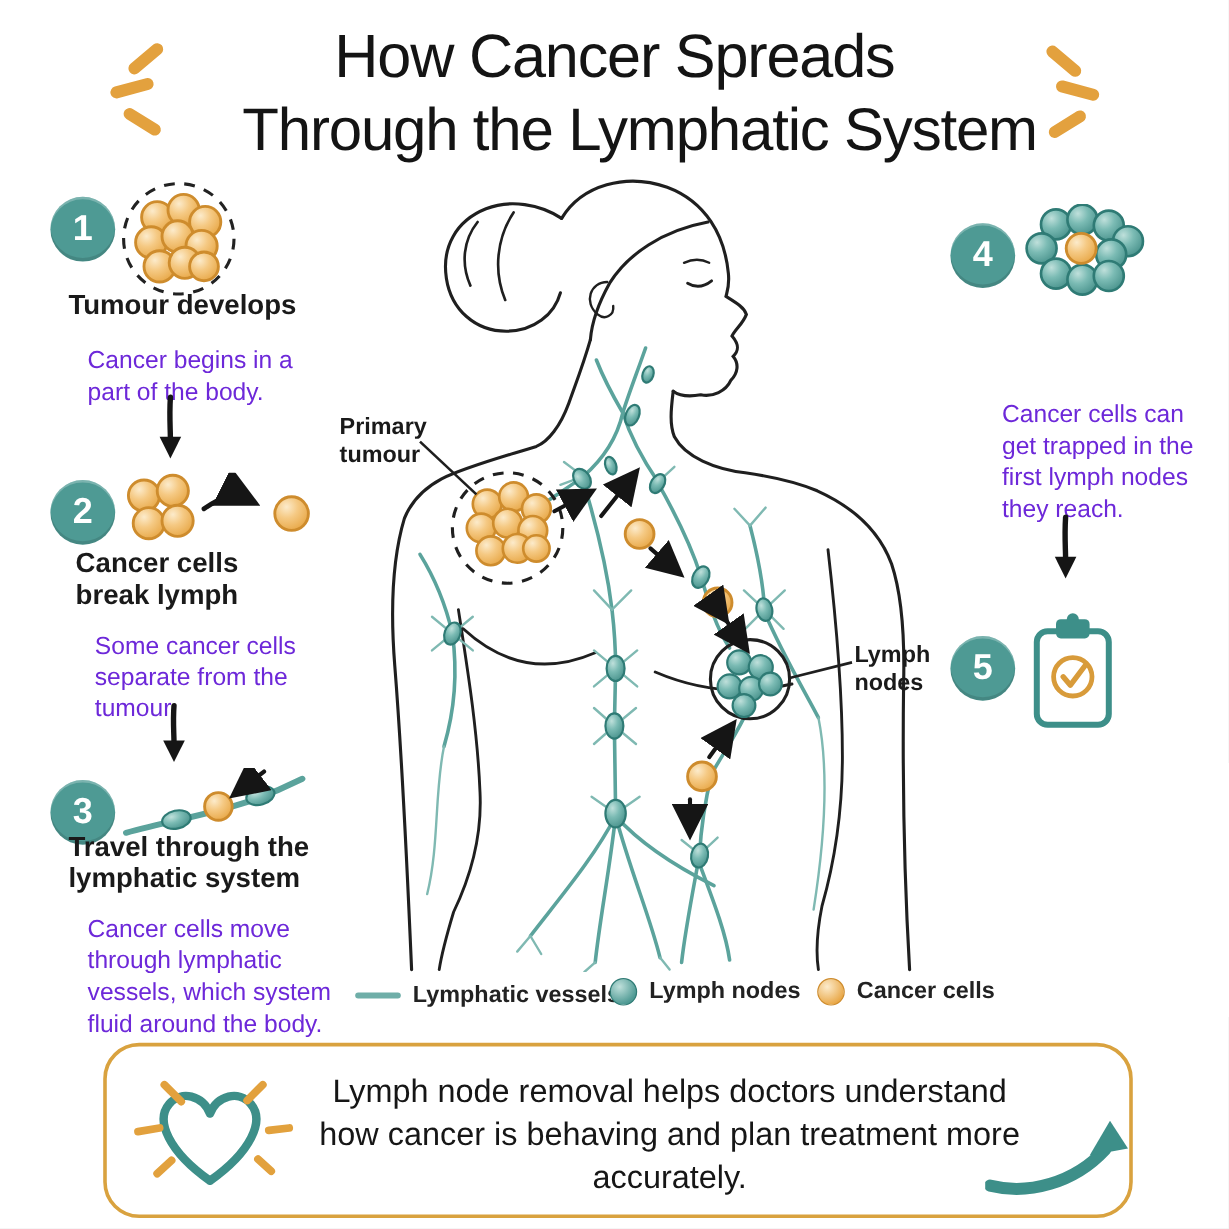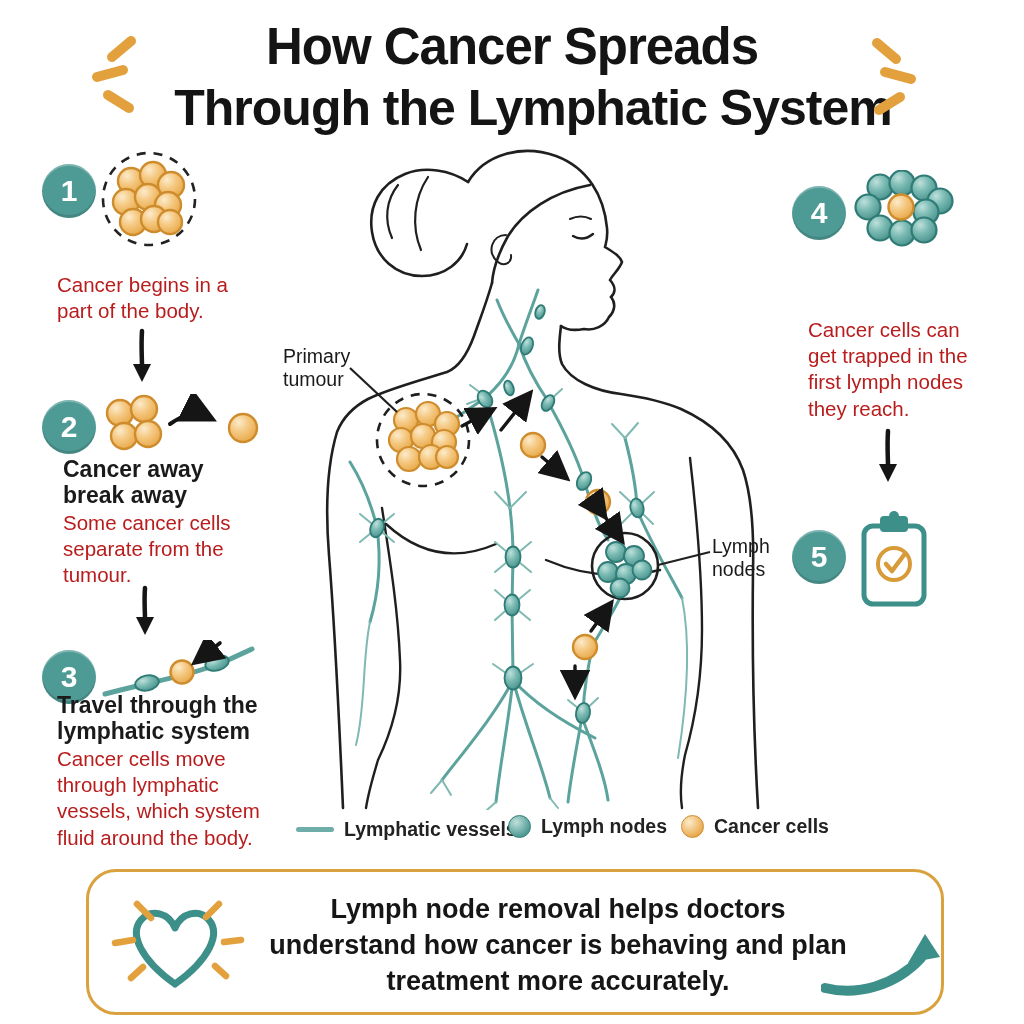--- a/index.html
+++ b/index.html
@@ -1,43 +1,43 @@
 <!DOCTYPE html>
 <html><head>
 <meta charset="utf-8">
 <style>
   html,body{margin:0;padding:0;background:#e8e8e8;}
   .canvas{position:relative;width:1024px;height:1024px;background:#ffffff;overflow:hidden;
           font-family:"Liberation Sans", sans-serif;color:#1d1d1d;}
   svg{display:block;}
   .abs{position:absolute;}
   
-  .title{position:absolute;top:20px;left:0;width:100%;text-align:center;font-weight:bold;color:#141414;}
+  .title{position:absolute;top:20px;left:0;width:100%;text-align:center;font-weight:normal;color:#141414;}
   .title .l1{font-size:51px;letter-spacing:-1px;line-height:1.05;}
   .title .l2{font-size:50px;letter-spacing:-1px;line-height:1.05;margin-top:8px;padding-left:42px;}
   
   .step{position:absolute;}
   .badge{position:absolute;width:54px;height:54px;border-radius:50%;background:#4E9A94;color:#fff;
          font-size:30px;font-weight:bold;display:flex;align-items:center;justify-content:center;
          box-shadow:inset 0 2px 0 rgba(255,255,255,.25), inset 0 -3px 0 rgba(0,0,0,.12);}
   .step h3{position:absolute;margin:0;font-size:23px;line-height:1.13;font-weight:bold;color:#1a1a1a;}
-  .step p{position:absolute;margin:0;font-size:20.5px;line-height:1.28;color:#b91c1c;}
-  
-  .fig-label{position:absolute;font-size:19.5px;font-weight:normal;line-height:1.18;color:#1a1a1a;}
+  .step p{position:absolute;margin:16px;font-size:20.5px;line-height:1.28;color:#6d28d9;}
+  
+  .fig-label{position:absolute;font-size:19.5px;font-weight:bold;line-height:1.18;color:#1a1a1a;}
   
   .legend-item{position:absolute;display:flex;align-items:center;gap:10px;font-size:19.5px;font-weight:bold;color:#222;}
   .legend-line{width:38px;height:5px;border-radius:3px;background:#6FAEA8;}
   .ball{width:21px;height:21px;border-radius:50%;}
   .ball.teal{background:radial-gradient(circle at 35% 30%, #BFE0DB, #4F9A94 72%);border:1.5px solid #2F7B75;}
   .ball.orange{background:radial-gradient(circle at 35% 30%, #FCEBCB, #E9A848 75%);border:1.5px solid #CE8C2D;}
   
   .callout{position:absolute;left:86px;top:869px;width:852px;height:140px;background:#fff;
            border:3.5px solid #D9A23F;border-radius:30px;}
   .callout-text{position:absolute;left:169px;top:20px;width:600px;text-align:center;
-                font-size:27px;font-weight:bold;line-height:1.33;color:#161616;}
+                font-size:27px;font-weight:normal;line-height:1.33;color:#161616;}
 </style>
 </head>
 <body>
 
 <div class="canvas">
 
   <svg width="0" height="0" style="position:absolute" aria-hidden="true">
     <defs>
       <radialGradient id="gOr" cx="35%" cy="30%" r="75%">
         <stop offset="0%" stop-color="#FCEBCB"></stop>
@@ -85,20 +85,21 @@
           <circle cx="55" cy="27" r="13"></circle>
           <circle cx="73" cy="37" r="13"></circle>
         <circle cx="28" cy="54" r="13"></circle>
           <circle cx="50" cy="49" r="13"></circle>
           <circle cx="70" cy="57" r="13"></circle>
         <circle cx="35" cy="74" r="13"></circle>
           <circle cx="56" cy="71" r="13"></circle>
           <circle cx="72" cy="74" r="12"></circle>
       </g>
     </svg>
+    <h3 style="left:17px;top:93px;width:210px">Tumour develops</h3>
     <p style="left:17px;top:124px;width:205px">Cancer begins in a part of the body.</p>
   </section>
   <svg class="abs" style="left:128px;top:328px" width="28" height="56">
     <path d="M14,3 C13,18 14,30 14,38" fill="none" stroke="#151515" stroke-width="4.5" stroke-linecap="round"></path>
     <polygon points="14,54 5,36 23,36" fill="#151515"></polygon>
   </svg>
 
   <section class="step" style="left:40px;top:392px;width:240px;height:200px">
     <div class="badge" style="left:2px;top:8px">
       <span>2</span>
@@ -106,21 +107,21 @@
     <svg class="abs" style="left:58px;top:2px" width="175" height="62">
       <g stroke="#CE8C2D" stroke-width="2.4" fill="url(#gOr)">
         <circle cx="22" cy="19" r="13"></circle>
           <circle cx="46" cy="15" r="13"></circle>
         <circle cx="26" cy="42" r="13"></circle>
           <circle cx="50" cy="40" r="13"></circle>
       </g>
       <path d="M72,30 C88,19 98,17 110,23" fill="none" stroke="#151515" stroke-width="4" stroke-linecap="round" marker-end="url(#ah)"></path>
       <circle cx="145" cy="34" r="14" stroke="#CE8C2D" stroke-width="2.4" fill="url(#gOr)"></circle>
     </svg>
-    <h3 style="left:23px;top:64px;width:160px">Cancer away break away</h3>
+    <h3 style="left:23px;top:64px;width:160px">Cancer cells break lymph</h3>
     <p style="left:23px;top:118px;width:190px">Some cancer cells separate from the tumour.</p>
   </section>
   <svg class="abs" style="left:131px;top:585px" width="28" height="52">
     <path d="M14,3 C13,16 14,26 14,34" fill="none" stroke="#151515" stroke-width="4.5" stroke-linecap="round"></path>
     <polygon points="14,50 5,32 23,32" fill="#151515"></polygon>
   </svg>
 
   <section class="step" style="left:40px;top:640px;width:265px;height:190px">
     <div class="badge" style="left:2px;top:10px">
       <span>3</span>
@@ -147,21 +148,21 @@
           <circle cx="70" cy="18" r="12.5"></circle>
         <circle cx="14" cy="37" r="12.5"></circle>
           <circle cx="86" cy="31" r="12.5"></circle>
           <circle cx="72" cy="42" r="12.5"></circle>
         <circle cx="26" cy="58" r="12.5"></circle>
           <circle cx="48" cy="63" r="12.5"></circle>
           <circle cx="70" cy="60" r="12.5"></circle>
       </g>
       <circle cx="47" cy="37" r="12.5" stroke="#CE8C2D" stroke-width="2.4" fill="url(#gOr)"></circle>
     </svg>
-    <p style="left:18px;top:137px;width:180px">Cancer cells can get trapped in the first lymph nodes they reach.</p>
+    <p style="left:29px;top:137px;width:180px">Cancer cells can get trapped in the first lymph nodes they reach.</p>
   </section>
   <svg class="abs" style="left:874px;top:428px" width="28" height="56">
     <path d="M14,3 C13,18 14,30 14,38" fill="none" stroke="#151515" stroke-width="4.5" stroke-linecap="round"></path>
     <polygon points="14,54 5,36 23,36" fill="#151515"></polygon>
   </svg>
 
   <section class="step" style="left:790px;top:520px;width:225px;height:280px">
     <div class="badge" style="left:2px;top:10px">
       <span>5</span>
     </div>

